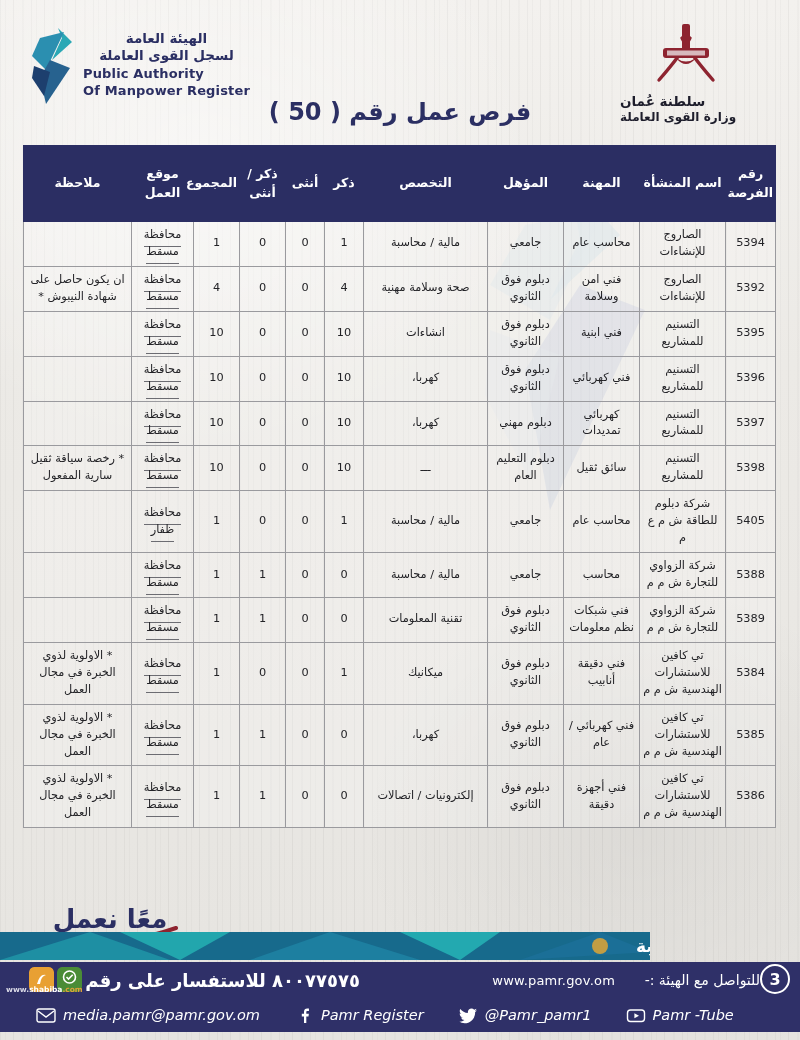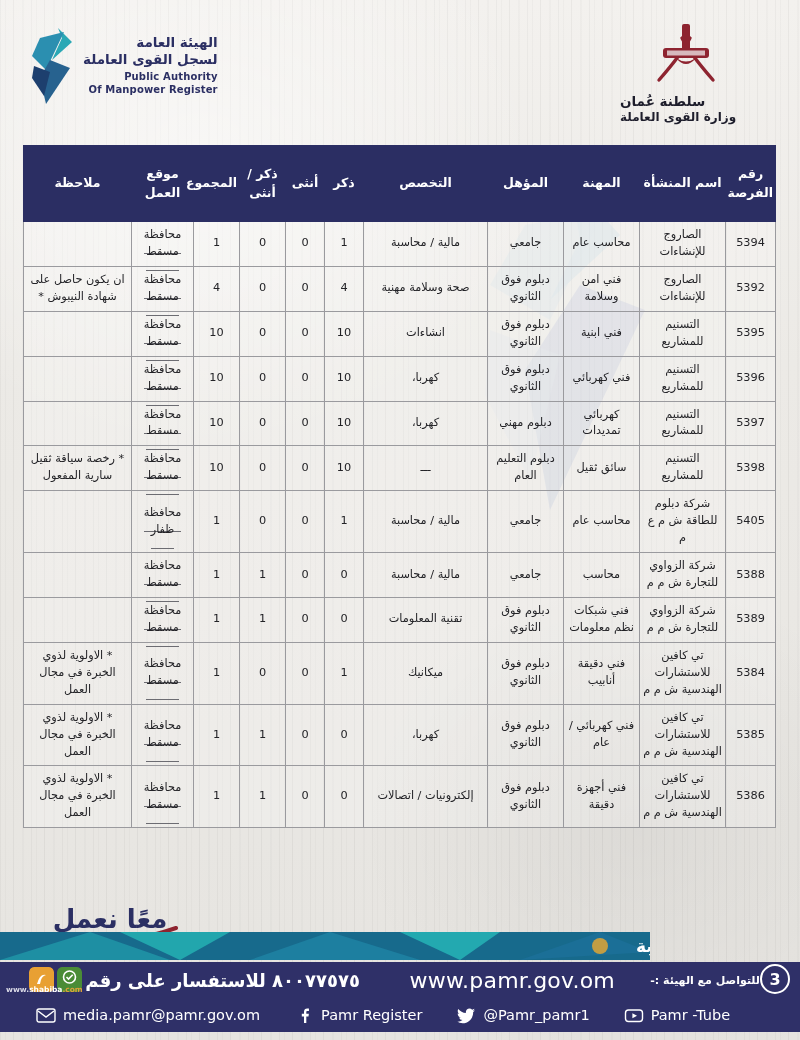--- a/index.html
+++ b/index.html
@@ -56,25 +56,25 @@
   .logo-pamr {
     position: absolute;
     left: 30px; top: 26px;
     display: flex; align-items: center; gap: 7px;
     direction: ltr;
   }
   .logo-pamr .mark { width: 46px; height: 78px; flex: none; }
   .logo-pamr .words { direction: rtl; }
   .logo-pamr .ar1, .logo-pamr .ar2 {
     font-size: 13.5px; font-weight: bold; color: #2b2f63;
-    line-height: 1.26; letter-spacing: -0.2px; white-space: nowrap;
+    line-height: 1.26; letter-spacing: -0.2px; white-space: nowrap; text-align: center;
   }
   .logo-pamr .en1, .logo-pamr .en2 {
-    direction: ltr; text-align: right;
-    font-size: 10px; font-weight: bold; color: #2b2f63;
+    direction: ltr; text-align: left;
+    font-size: 13px; font-weight: bold; color: #2b2f63;
     line-height: 1.3; letter-spacing: 0.15px; white-space: nowrap;
   }
   .logo-pamr .en1 { margin-top: 2px; }
 
   .logo-oman {
     position: absolute;
     right: 48px; top: 18px;
     width: 132px; text-align: left;
   }
   .logo-oman .emblem { width: 86px; height: 72px; margin: 0 auto; display: block; }
@@ -128,21 +128,21 @@
     font-size: 11.3px;
     line-height: 1.5;
     padding: 5px 3px;
     background: rgba(255,255,255,0.24);
   }
   td.num { font-size: 12px; }
   td.ref { font-size: 12px; }
   td.estab { font-size: 11px; }
   td.note { font-size: 11px; }
   td.loc  { font-size: 11px; }
-  td.loc span { border-bottom: 1px solid #6c6c72; padding-bottom: 12px; }
+  td.loc span { border-bottom: 1px solid #6c6c72; padding-bottom: 5px; }
 
   
   col.c-ref    { width: 50px; }
   col.c-estab  { width: 86px; }
   col.c-occ    { width: 76px; }
   col.c-qual   { width: 76px; }
   col.c-spec   { width: 124px; }
   col.c-male   { width: 39px; }
   col.c-female { width: 39px; }
   col.c-mf     { width: 46px; }
@@ -180,27 +180,27 @@
   }
 
   .bar-inner, .bar2-inner {
     position: absolute; inset: 0;
     display: flex; align-items: center;
   }
 
   .contact-label {
     position: absolute; right: 40px; top: 50%;
     transform: translateY(-50%);
-    color: #ffffff; font-size: 11px; font-weight: bold;
+    color: #ffffff; font-size: 14px; font-weight: normal;
     white-space: nowrap;
   }
   .site-url {
     position: absolute; right: 185px; top: 50%;
     transform: translateY(-50%);
-    color: #ffffff; font-size: 22px; direction: ltr;
+    color: #ffffff; font-size: 13px; direction: ltr;
     white-space: nowrap; letter-spacing: 0.2px;
   }
   .enquiry {
     position: absolute; right: 440px; top: 50%;
     transform: translateY(-50%);
     color: #ffffff; font-size: 18px; font-weight: bold;
     white-space: nowrap;
   }
   .enquiry .phone { letter-spacing: 1px; }
 
@@ -218,21 +218,21 @@
   .social {
     position: absolute; inset: 0;
     display: flex; align-items: center;
     direction: ltr;
     padding-left: 36px;
     gap: 0;
     color: #ffffff;
   }
   .social .item {
     display: flex; align-items: center; gap: 7px;
-    color: #ffffff; font-size: 14.5px; white-space: nowrap;
+    color: #ffffff; font-size: 14.5px; white-space: nowrap; font-style: italic;
   }
   .social .item + .item { margin-left: 34px; }
   .social .ic { width: 20px; height: 17px; flex: none; }
 
   .shabiba-mini {
     position: absolute;
     left: 4px; bottom: 44px;
     width: 78px; height: 34px;
     display: flex; align-items: center; gap: 3px;
   }
@@ -284,20 +284,21 @@
       <rect x="39" y="6" width="8" height="26" rx="2" fill="#8e2430"></rect>
       <path d="M36 30 h14 l-3 10 h-8 z" fill="#8e2430"></path>
       <rect x="20" y="30" width="46" height="10" rx="3" fill="#8e2430"></rect>
       <rect x="24" y="32.5" width="38" height="5" fill="#d7b9bd"></rect>
       <path d="M33 40 q10 12 20 0 q-10 7 -20 0 z" fill="#8e2430"></path>
     </svg>
     <div class="o1">سلطنة عُمان</div>
     <div class="o2">وزارة القوى العاملة</div>
   </div>
 
+  <div class="doc-title">فرص عمل رقم ( 50 )</div>
 </div>
 
 <div class="tbl-wrap">
   <table class="jobs">
     <colgroup>
       <col class="c-ref">
         <col class="c-estab">
         <col class="c-occ">
         <col class="c-qual">
       <col class="c-spec">

